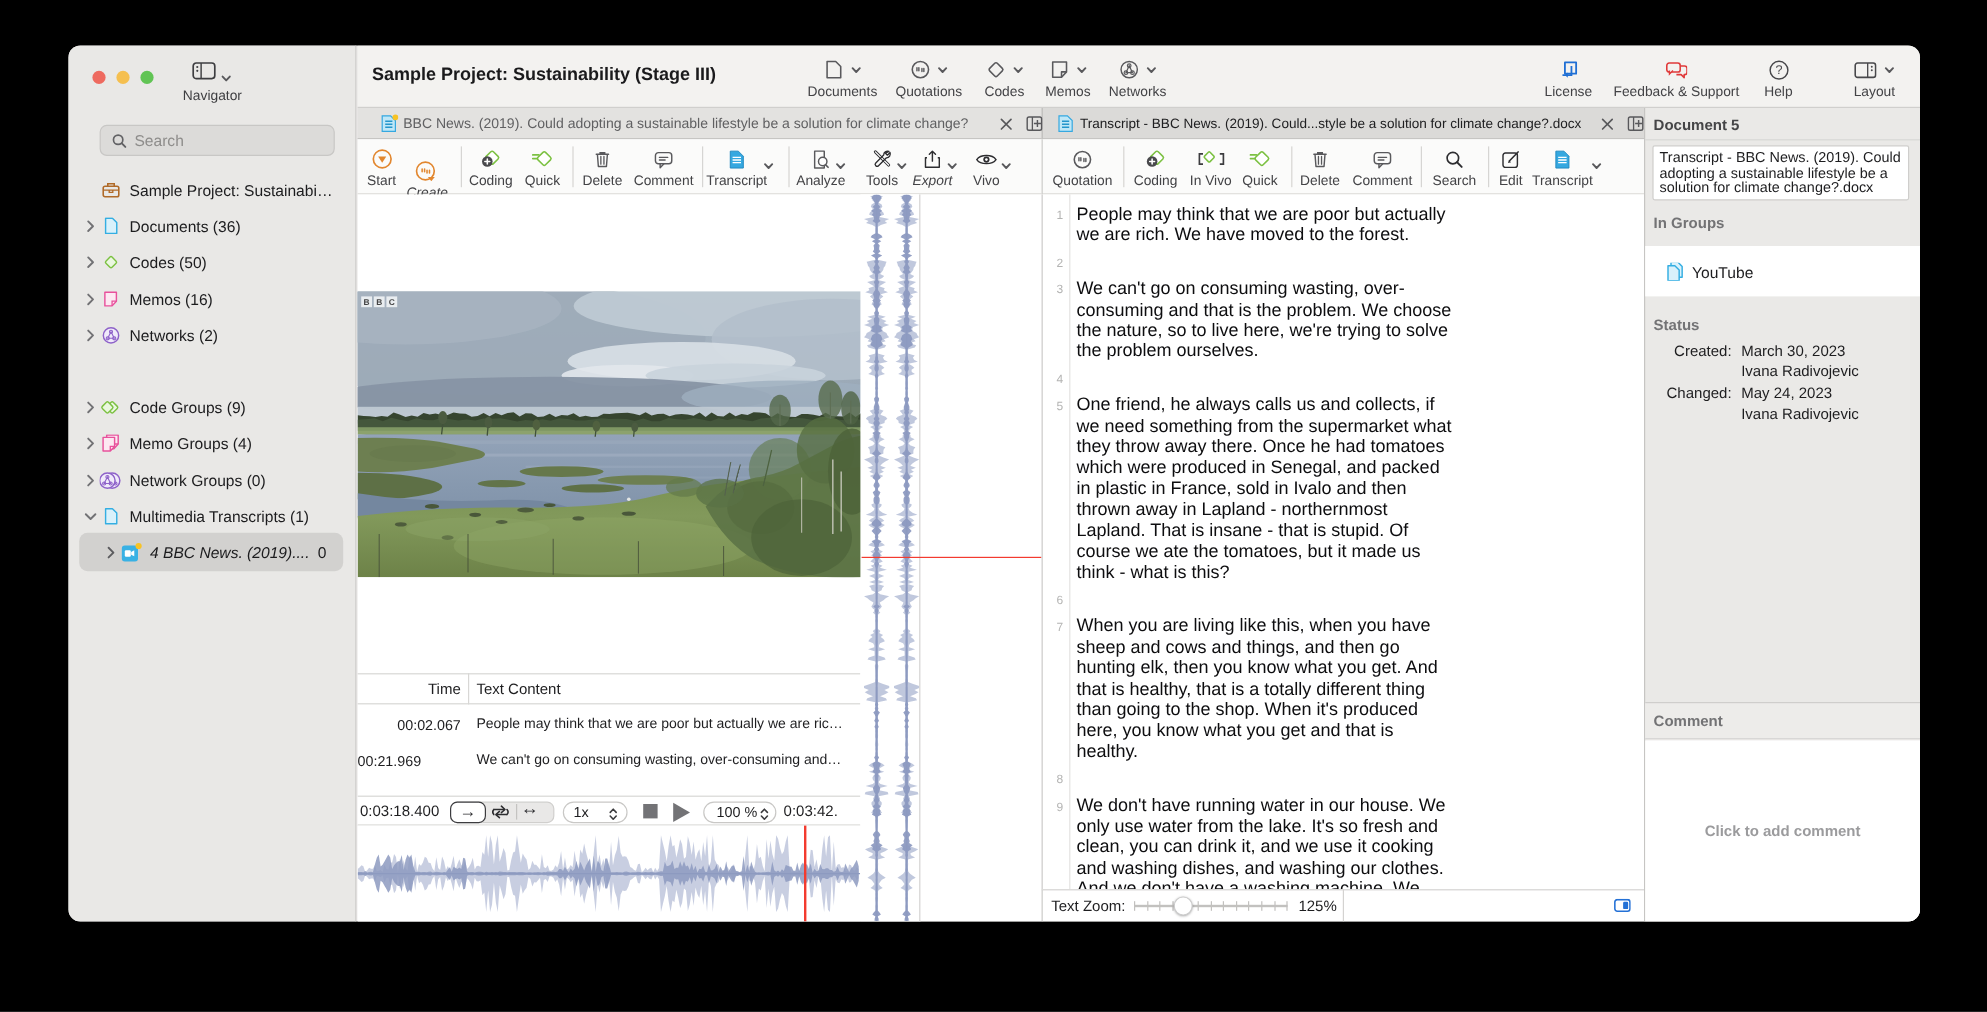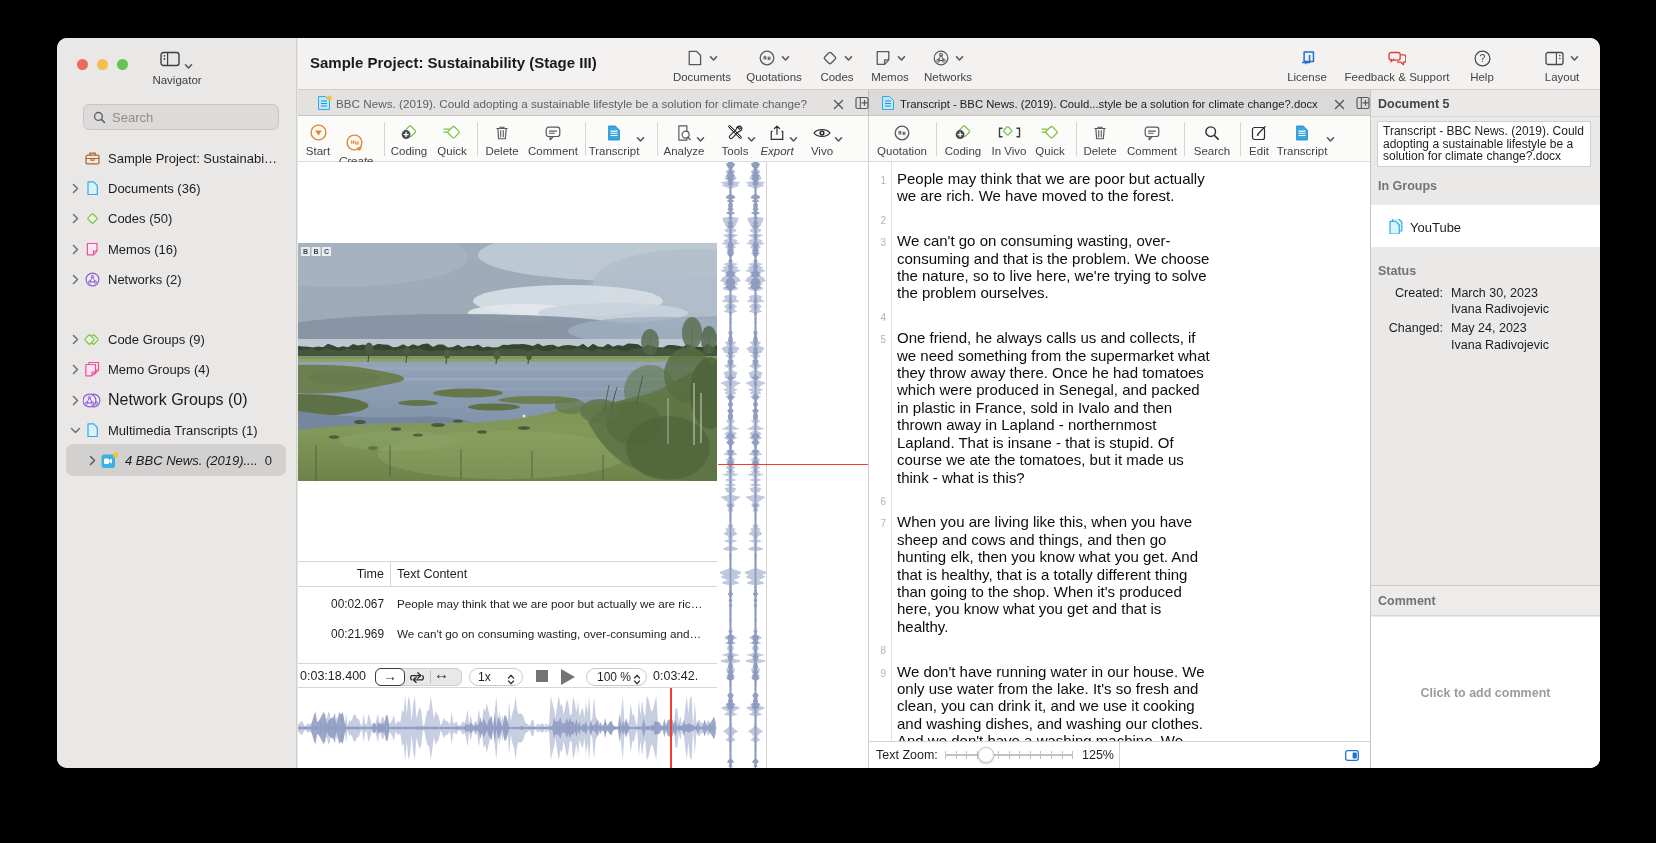--- a/index.html
+++ b/index.html
@@ -153,21 +153,21 @@
           </g>
           <g transform="translate(-1,0)">
             <circle cx="7.5" cy="7.5" r="6.4" fill="#f0eafa" stroke="#8e62c9" stroke-width="1.2"></circle>
             <circle cx="7.5" cy="4.5" r="1.3" fill="none" stroke="#8e62c9" stroke-width="0.9"></circle>
             <circle cx="4.8" cy="9.9" r="1.3" fill="none" stroke="#8e62c9" stroke-width="0.9"></circle>
             <circle cx="10.200000000000001" cy="9.9" r="1.3" fill="none" stroke="#8e62c9" stroke-width="0.9"></circle>
             <path d="M7.5 4.5 L4.8 9.9 L10.200000000000001 9.9 Z" fill="none" stroke="#8e62c9" stroke-width="0.9"></path>
           </g>
         </svg>
       </span>
-      <span style="font-size:16px;color:#1c1c1e;margin-left:6px;">Network Groups (0)</span>
+      <span style="font-size:13px;color:#1c1c1e;margin-left:6px;">Network Groups (0)</span>
     </div>
     <div class="abs" style="left:0;top:377.3px;width:240px;height:30px;display:flex;align-items:center;">
       <span style="width:14px;margin-left:11px;display:flex;justify-content:center;">
         <svg width="11" height="7" viewBox="0 0 11 7">
           <path d="M1.5 1.5 L5.5 5.5 L9.5 1.5" fill="none" stroke="#727275" stroke-width="1.6" stroke-linecap="round" stroke-linejoin="round"></path>
         </svg>
       </span>
       <span style="width:20px;display:flex;justify-content:center;">
         <svg width="15" height="15" viewBox="0 0 15 15" style="">
           <path d="M3.0 0.8999999999999999 h5.7 l3.5999999999999996 3.5999999999999996 v9.0 h-9.3 z" fill="#d9f1fb" stroke="#33aee2" stroke-width="1.2" stroke-linejoin="round"></path>
@@ -638,21 +638,21 @@
 <text x="7.5" y="11" font-family="Liberation Sans" font-size="7" font-weight="bold" fill="#444" text-anchor="middle">B</text>
 <text x="18" y="11" font-family="Liberation Sans" font-size="7" font-weight="bold" fill="#444" text-anchor="middle">B</text>
 <text x="28.5" y="11" font-family="Liberation Sans" font-size="7" font-weight="bold" fill="#444" text-anchor="middle">C</text>
 </svg></div>
     <div class="abs" style="left:241px;top:523px;width:419px;height:26px;border-top:1px solid #d8d7d5;border-bottom:1px solid #d8d7d5;"></div>
     <div class="abs" style="left:333px;top:523px;width:1px;height:26px;background:#d8d7d5;"></div>
     <div class="abs" style="left:241px;top:529px;width:86px;text-align:right;font-size:12.5px;color:#1e1e20;">Time</div>
     <div class="abs" style="left:340px;top:529px;font-size:12.5px;color:#1e1e20;">Text Content</div>
     <div class="abs" style="left:241px;top:559px;width:86px;text-align:right;font-size:11.9px;color:#1e1e20;">00:02.067</div>
     <div class="abs" style="left:340px;top:559px;font-size:11.7px;color:#1e1e20;white-space:nowrap;">People may think that we are poor but actually we are ric…</div>
-    <div class="abs" style="left:241px;top:589px;width:86px;text-align:right;font-size:11.9px;color:#1e1e20;">00:21.969</div>
+    <div class="abs" style="left:241px;top:589px;width:86px;font-size:11.9px;color:#1e1e20;">00:21.969</div>
     <div class="abs" style="left:340px;top:589px;font-size:11.7px;color:#1e1e20;white-space:nowrap;">We can't go on consuming wasting, over-consuming and…</div>
     <div class="abs" style="left:241px;top:625px;width:419px;height:25px;border-top:1px solid #d8d7d5;border-bottom:1px solid #d8d7d5;background:#fff;"></div>
     <div class="abs" style="left:243px;top:631px;font-size:12.5px;color:#1e1e20;">0:03:18.400</div>
     <div class="abs" style="left:318px;top:629.5px;width:87px;height:18px;background:#e9e8e7;border:1px solid #d0cfcd;border-radius:6px;"></div>
     <div class="abs" style="left:318px;top:629.5px;width:30px;height:18px;background:#fff;border:1.3px solid #3c3c3f;border-radius:6px;text-align:center;font-size:14px;color:#2d2d30;line-height:15px;">→</div>
     <div class="abs" style="left:352px;top:632px;"><svg width="16" height="13" viewBox="0 0 16 13" style="">
         <path d="M2.5 4.6 h8.5 M2.5 4.6 a3.2 3.2 0 0 0 0 4.2" fill="none" stroke="#2d2d30" stroke-width="1.3" stroke-linecap="round"></path>
         <path d="M8.8 1.8 L11.8 4.6 L8.8 7.2" fill="none" stroke="#2d2d30" stroke-width="1.3" stroke-linecap="round" stroke-linejoin="round"></path>
         <path d="M13.5 8.8 h-8.5 M13.5 8.8 a3.2 3.2 0 0 0 0 -4.2" fill="none" stroke="#2d2d30" stroke-width="1.3" stroke-linecap="round"></path>
         <path d="M7.2 6.2 L4.2 8.8 L7.2 11.4" fill="none" stroke="#2d2d30" stroke-width="1.3" stroke-linecap="round" stroke-linejoin="round"></path>

